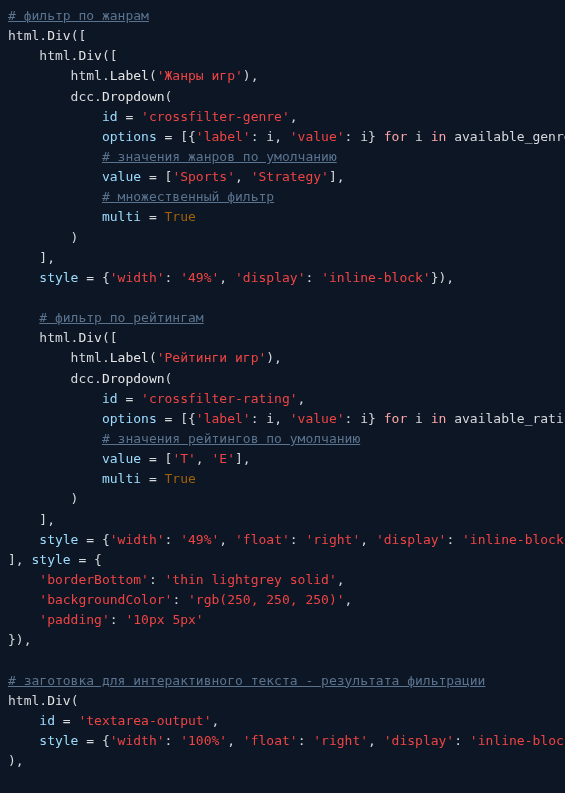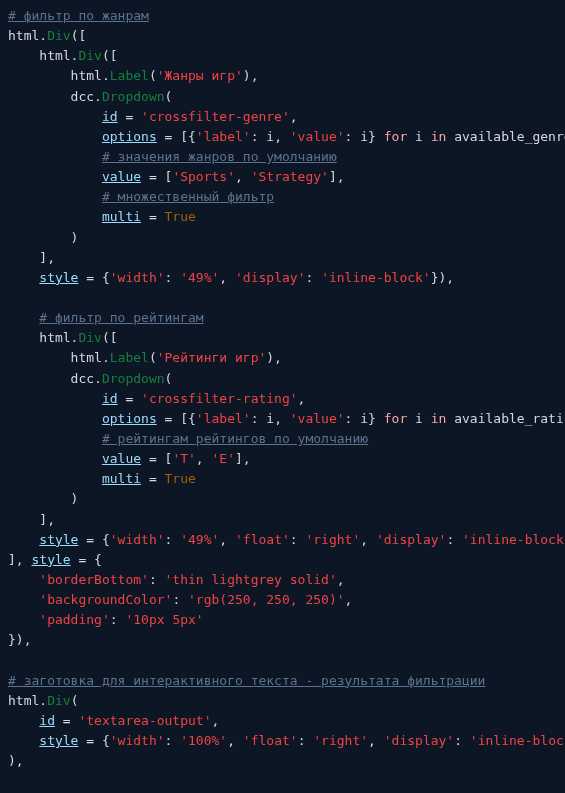--- a/index.html
+++ b/index.html
@@ -12,22 +12,22 @@
     line-height: 1.55;
     width: 565px;
   }
   pre {
     margin: 0;
     padding: 6px 8px;
     white-space: pre;
   }
   .c-comment { color: #5a738f; text-decoration: underline; }
   .c-default { color: #d5d8dc; }
-  .c-call    { color: #15803d; }
-  .c-param   { color: #9cdcfe; text-decoration: underline; }
+  .c-call    { color: #e5e5e5; }
+  .c-param   { color: #9cdcfe; }
   .c-string  { color: #ef4444; }
   .c-keyword { color: #fca5a5; }
   .c-const   { color: #a16207; }
 </style>
 </head>
 <body>
 
 <pre id="code"><span><span class="c-comment"># фильтр по жанрам</span></span>
 <span><span class="c-default">html.</span><span class="c-call">Div</span><span class="c-default">([</span></span>
 <span><span class="c-default">    html.</span><span class="c-call">Div</span><span class="c-default">([</span></span>
@@ -42,21 +42,21 @@
 <span><span class="c-default">        )</span></span>
 <span><span class="c-default">    ],</span></span>
 <span><span class="c-default">    </span><span class="c-param">style</span><span class="c-default"> = {</span><span class="c-string">'width'</span><span class="c-default">: </span><span class="c-string">'49%'</span><span class="c-default">, </span><span class="c-string">'display'</span><span class="c-default">: </span><span class="c-string">'inline-block'</span><span class="c-default">}),</span></span>
 <span><span class="c-default"></span></span>
 <span><span class="c-default">    </span><span class="c-comment"># фильтр по рейтингам</span></span>
 <span><span class="c-default">    html.</span><span class="c-call">Div</span><span class="c-default">([</span></span>
 <span><span class="c-default">        html.</span><span class="c-call">Label</span><span class="c-default">(</span><span class="c-string">'Рейтинги игр'</span><span class="c-default">),</span></span>
 <span><span class="c-default">        dcc.</span><span class="c-call">Dropdown</span><span class="c-default">(</span></span>
 <span><span class="c-default">            </span><span class="c-param">id</span><span class="c-default"> = </span><span class="c-string">'crossfilter-rating'</span><span class="c-default">,</span></span>
 <span><span class="c-default">            </span><span class="c-param">options</span><span class="c-default"> = [{</span><span class="c-string">'label'</span><span class="c-default">: i, </span><span class="c-string">'value'</span><span class="c-default">: i} </span><span class="c-keyword">for</span><span class="c-default"> i </span><span class="c-keyword">in</span><span class="c-default"> available_rating],</span></span>
-<span><span class="c-default">            </span><span class="c-comment"># рейтингам рейтингов по умолчанию</span></span>
+<span><span class="c-default">            </span><span class="c-comment"># значения рейтингов по умолчанию</span></span>
 <span><span class="c-default">            </span><span class="c-param">value</span><span class="c-default"> = [</span><span class="c-string">'T'</span><span class="c-default">, </span><span class="c-string">'E'</span><span class="c-default">],</span></span>
 <span><span class="c-default">            </span><span class="c-param">multi</span><span class="c-default"> = </span><span class="c-const">True</span></span>
 <span><span class="c-default">        )</span></span>
 <span><span class="c-default">    ],</span></span>
 <span><span class="c-default">    </span><span class="c-param">style</span><span class="c-default"> = {</span><span class="c-string">'width'</span><span class="c-default">: </span><span class="c-string">'49%'</span><span class="c-default">, </span><span class="c-string">'float'</span><span class="c-default">: </span><span class="c-string">'right'</span><span class="c-default">, </span><span class="c-string">'display'</span><span class="c-default">: </span><span class="c-string">'inline-block'</span></span>
 <span><span class="c-default">], </span><span class="c-param">style</span><span class="c-default"> = {</span></span>
 <span><span class="c-default">    </span><span class="c-string">'borderBottom'</span><span class="c-default">: </span><span class="c-string">'thin lightgrey solid'</span><span class="c-default">,</span></span>
 <span><span class="c-default">    </span><span class="c-string">'backgroundColor'</span><span class="c-default">: </span><span class="c-string">'rgb(250, 250, 250)'</span><span class="c-default">,</span></span>
 <span><span class="c-default">    </span><span class="c-string">'padding'</span><span class="c-default">: </span><span class="c-string">'10px 5px'</span></span>
 <span><span class="c-default">}),</span></span>

